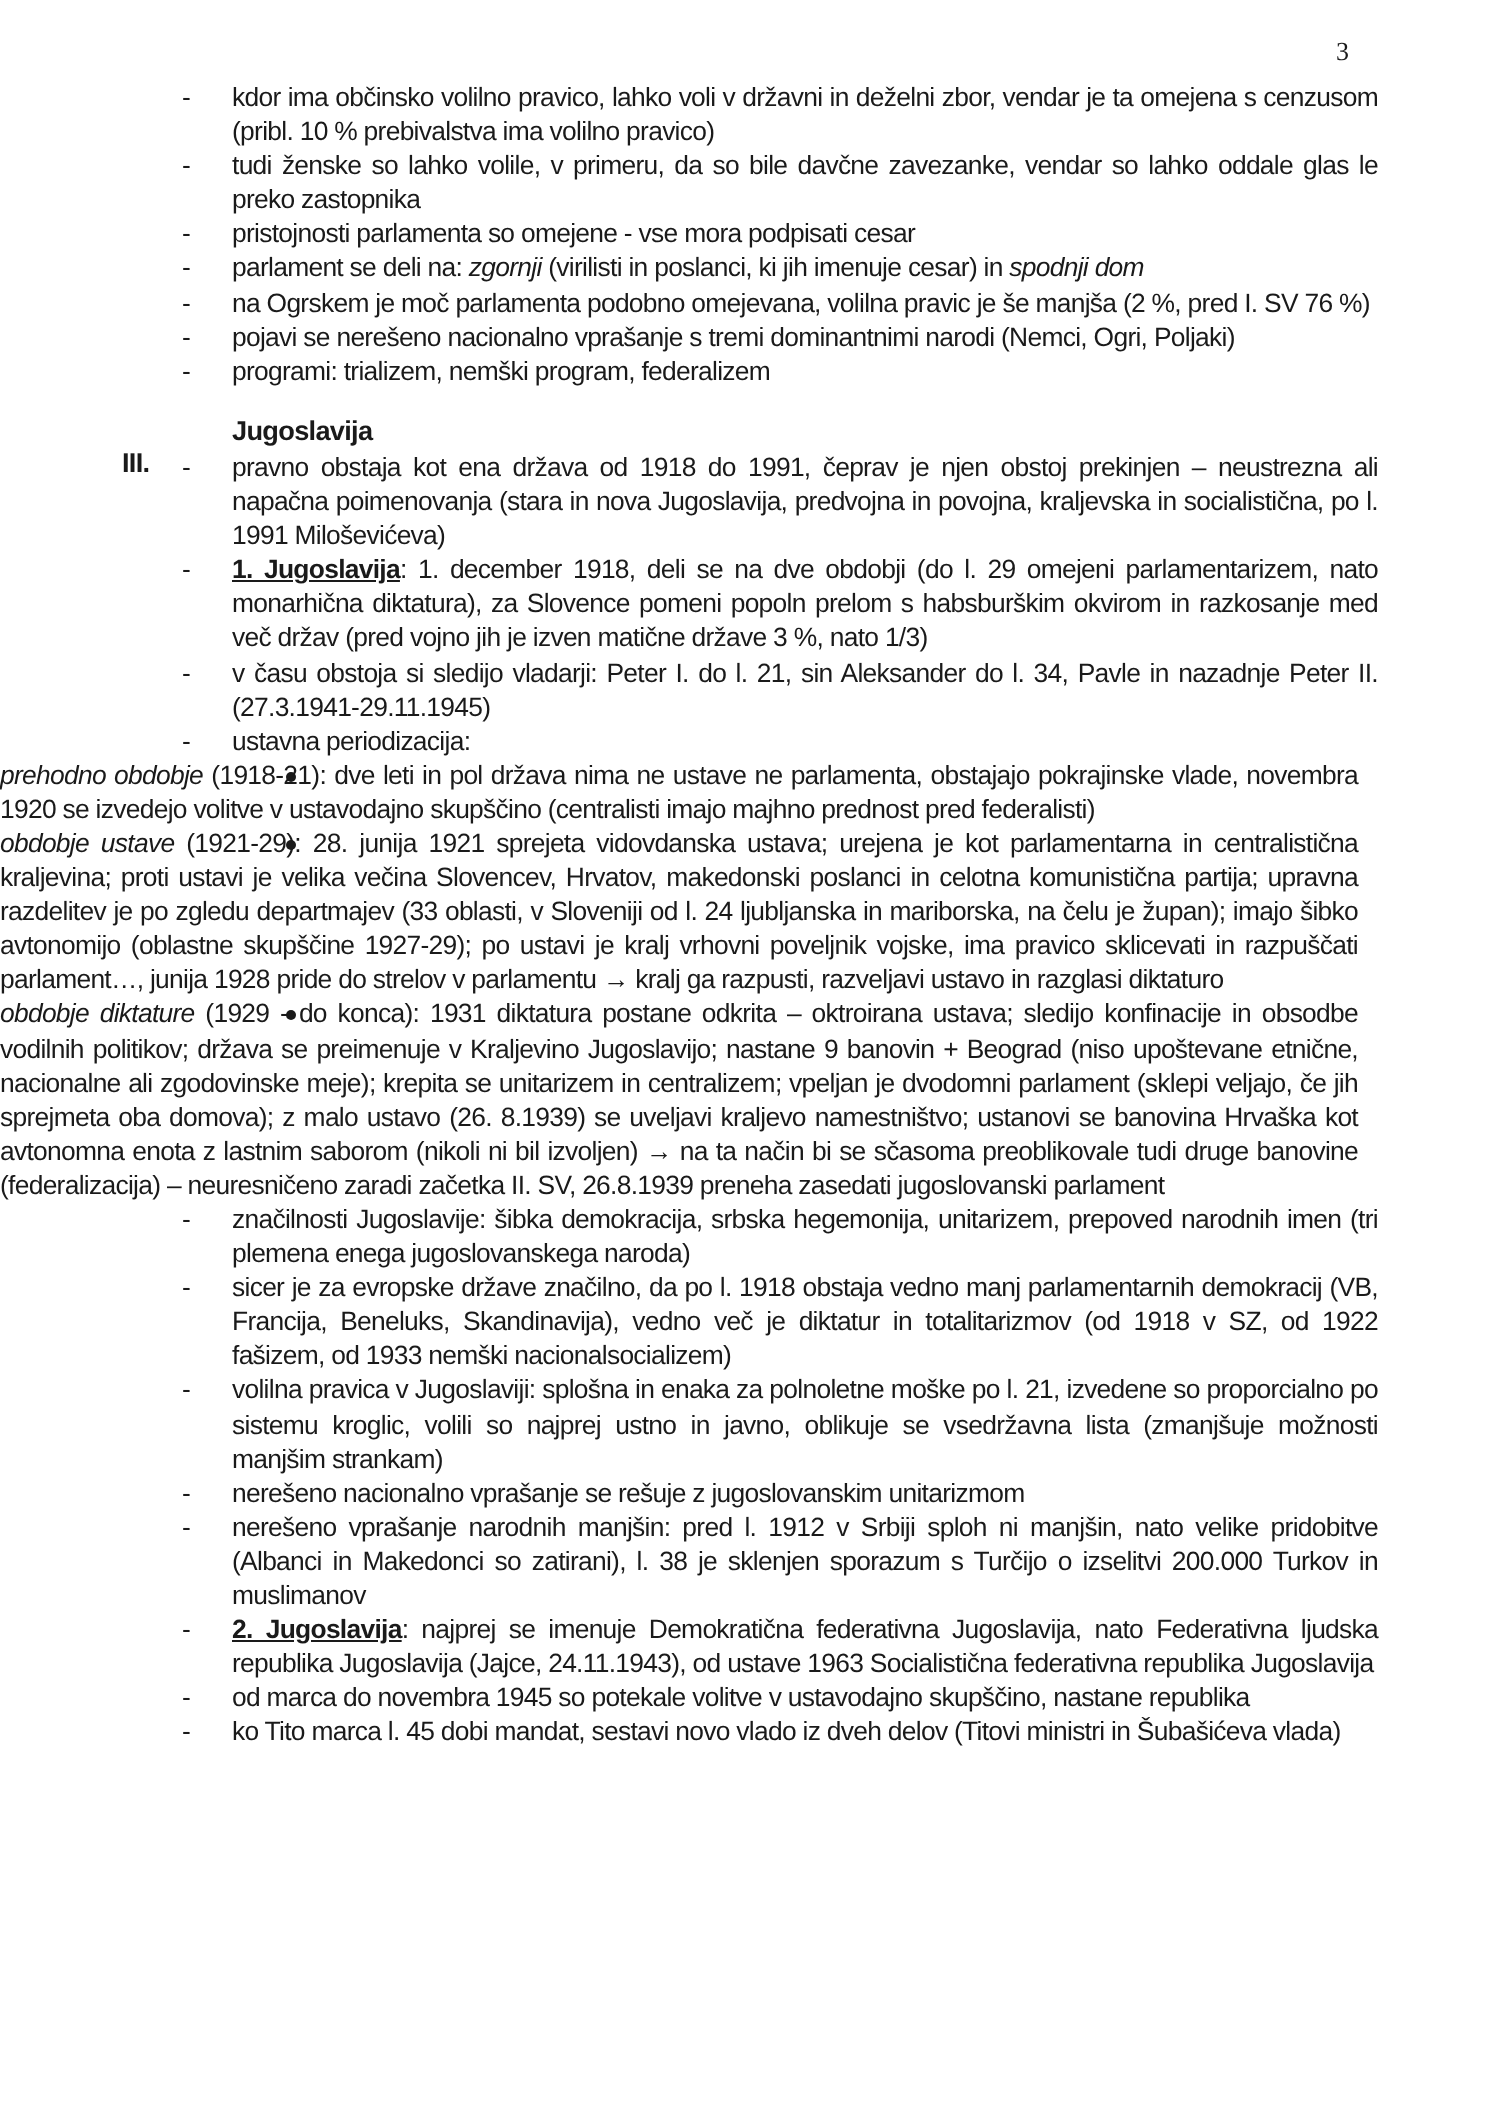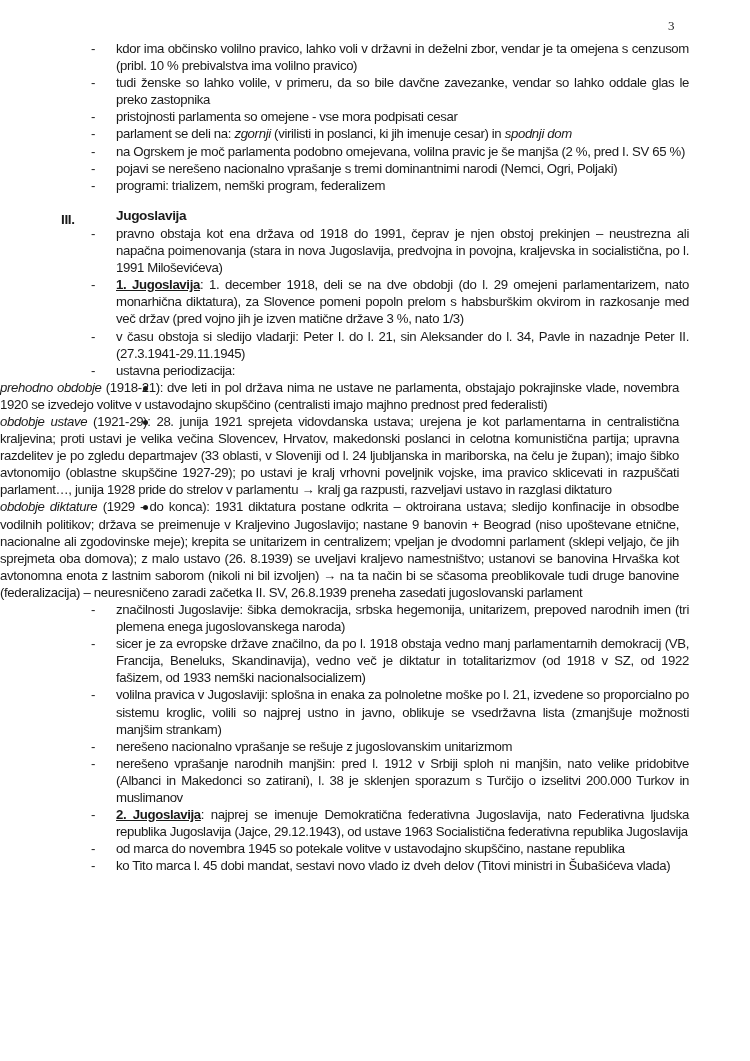--- a/index.html
+++ b/index.html
@@ -16,21 +16,21 @@
     position: absolute; top: 40px; left: 0; width: 750px;
     font-size: 13.2px; line-height: 17.1px;
     letter-spacing: -0.35px;
   }
   .dash-item { position: relative; padding-left: 116px; padding-right: 61px; text-align: justify; }
   .dash-item::before { content: "-"; position: absolute; left: 91px; top: 0; }
   .heading {
     position: relative; padding-left: 116px; margin-top: 13px; margin-bottom: 1px;
     font-weight: bold; font-size: 13.6px;
   }
-  .heading .num { position: absolute; left: 61px; top: 4px; font-weight: bold; }
+  .heading .num { position: absolute; left: 61px; top: 16px; font-weight: bold; }
   .bullets { list-style: none; margin: 0; padding: 0; }
   .bullet-item { position: relative; padding-right: 71px; text-align: justify; }
   .bullet-item::before {
     content: ""; position: absolute; left: 143px; top: 7px;
     width: 5px; height: 5px; border-radius: 50%; background: #1a1a1a;
   }
   .u { }
   .ub { text-decoration: underline; font-weight: bold; }
   .i { font-style: italic; }
 </style>
@@ -38,21 +38,21 @@
 <body>
 
 <div class="page-number">3</div>
 
 <div class="content">
   <div>
     <div class="dash-item"><span>kdor ima občinsko volilno pravico, lahko voli v državni in deželni zbor, vendar je ta omejena s cenzusom (pribl. 10 % prebivalstva ima volilno pravico)</span></div>
     <div class="dash-item"><span>tudi ženske so lahko volile, v primeru, da so bile davčne zavezanke, vendar so lahko oddale glas le preko zastopnika</span></div>
     <div class="dash-item"><span>pristojnosti parlamenta so omejene - vse mora podpisati cesar</span></div>
     <div class="dash-item"><span>parlament se deli na: </span><span class="i">zgornji</span><span> (virilisti in poslanci, ki jih imenuje cesar) in </span><span class="i">spodnji dom</span></div>
-    <div class="dash-item"><span>na Ogrskem je moč parlamenta podobno omejevana, volilna pravic je še manjša (2 %, pred I. SV 65 %)</span></div>
+    <div class="dash-item"><span>na Ogrskem je moč parlamenta podobno omejevana, volilna pravic je še manjša (2 %, pred I. SV 76 %)</span></div>
     <div class="dash-item"><span>pojavi se nerešeno nacionalno vprašanje s tremi dominantnimi narodi (Nemci, Ogri, Poljaki)</span></div>
     <div class="dash-item"><span>programi: trializem, nemški program, federalizem</span></div>
   </div>
 
   <div class="heading">
     <span class="num">III.</span>
     <span>Jugoslavija</span>
   </div>
 
   <div>
@@ -65,17 +65,17 @@
       <li class="bullet-item"><span class="i">prehodno obdobje</span><span> (1918-21): dve leti in pol država nima ne ustave ne parlamenta, obstajajo pokrajinske vlade, novembra 1920 se izvedejo volitve v ustavodajno skupščino (centralisti imajo majhno prednost pred federalisti)</span></li>
       <li class="bullet-item"><span class="i">obdobje ustave</span><span> (1921-29): 28. junija 1921 sprejeta vidovdanska ustava; urejena je kot parlamentarna in centralistična kraljevina; proti ustavi je velika večina Slovencev, Hrvatov, makedonski poslanci in celotna komunistična partija; upravna razdelitev je po zgledu departmajev (33 oblasti, v Sloveniji od l. 24 ljubljanska in mariborska, na čelu je župan); imajo šibko avtonomijo (oblastne skupščine 1927-29); po ustavi je kralj vrhovni poveljnik vojske, ima pravico sklicevati in razpuščati parlament…, junija 1928 pride do strelov v parlamentu → kralj ga razpusti, razveljavi ustavo in razglasi diktaturo</span></li>
       <li class="bullet-item"><span class="i">obdobje diktature</span><span> (1929 - do konca): 1931 diktatura postane odkrita – oktroirana ustava; sledijo konfinacije in obsodbe vodilnih politikov; država se preimenuje v Kraljevino Jugoslavijo; nastane 9 banovin + Beograd (niso upoštevane etnične, nacionalne ali zgodovinske meje); krepita se unitarizem in centralizem; vpeljan je dvodomni parlament (sklepi veljajo, če jih sprejmeta oba domova); z malo ustavo (26. 8.1939) se uveljavi kraljevo namestništvo; ustanovi se banovina Hrvaška kot avtonomna enota z lastnim saborom (nikoli ni bil izvoljen) → na ta način bi se sčasoma preoblikovale tudi druge banovine (federalizacija) – neuresničeno zaradi začetka II. SV, 26.8.1939 preneha zasedati jugoslovanski parlament</span></li>
     </ul>
 
     <div class="dash-item"><span class="u">značilnosti Jugoslavije</span><span>: šibka demokracija, srbska hegemonija, unitarizem, prepoved narodnih imen (tri plemena enega jugoslovanskega naroda)</span></div>
     <div class="dash-item"><span>sicer je za evropske države značilno, da po l. 1918 obstaja vedno manj parlamentarnih demokracij (VB, Francija, Beneluks, Skandinavija), vedno več je diktatur in totalitarizmov (od 1918 v SZ, od 1922 fašizem, od 1933 nemški nacionalsocializem)</span></div>
     <div class="dash-item"><span>volilna pravica v Jugoslaviji: splošna in enaka za polnoletne moške po l. 21, izvedene so proporcialno po sistemu kroglic, volili so najprej ustno in javno, oblikuje se vsedržavna lista (zmanjšuje možnosti manjšim strankam)</span></div>
     <div class="dash-item"><span>nerešeno nacionalno vprašanje se rešuje z jugoslovanskim unitarizmom</span></div>
     <div class="dash-item"><span>nerešeno vprašanje narodnih manjšin: pred l. 1912 v Srbiji sploh ni manjšin, nato velike pridobitve (Albanci in Makedonci so zatirani), l. 38 je sklenjen sporazum s Turčijo o izselitvi 200.000 Turkov in muslimanov</span></div>
-    <div class="dash-item"><span class="ub">2. Jugoslavija</span><span>: najprej se imenuje Demokratična federativna Jugoslavija, nato Federativna ljudska republika Jugoslavija (Jajce, 29.12.1943), od ustave 1963 Socialistična federativna republika Jugoslavija</span></div>
+    <div class="dash-item"><span class="ub">2. Jugoslavija</span><span>: najprej se imenuje Demokratična federativna Jugoslavija, nato Federativna ljudska republika Jugoslavija (Jajce, 24.11.1943), od ustave 1963 Socialistična federativna republika Jugoslavija</span></div>
     <div class="dash-item"><span>od marca do novembra 1945 so potekale volitve v ustavodajno skupščino, nastane republika</span></div>
     <div class="dash-item"><span>ko Tito marca l. 45 dobi mandat, sestavi novo vlado iz dveh delov (Titovi ministri in Šubašićeva vlada)</span></div>
   </div>
 </div>
 
 </body></html>

